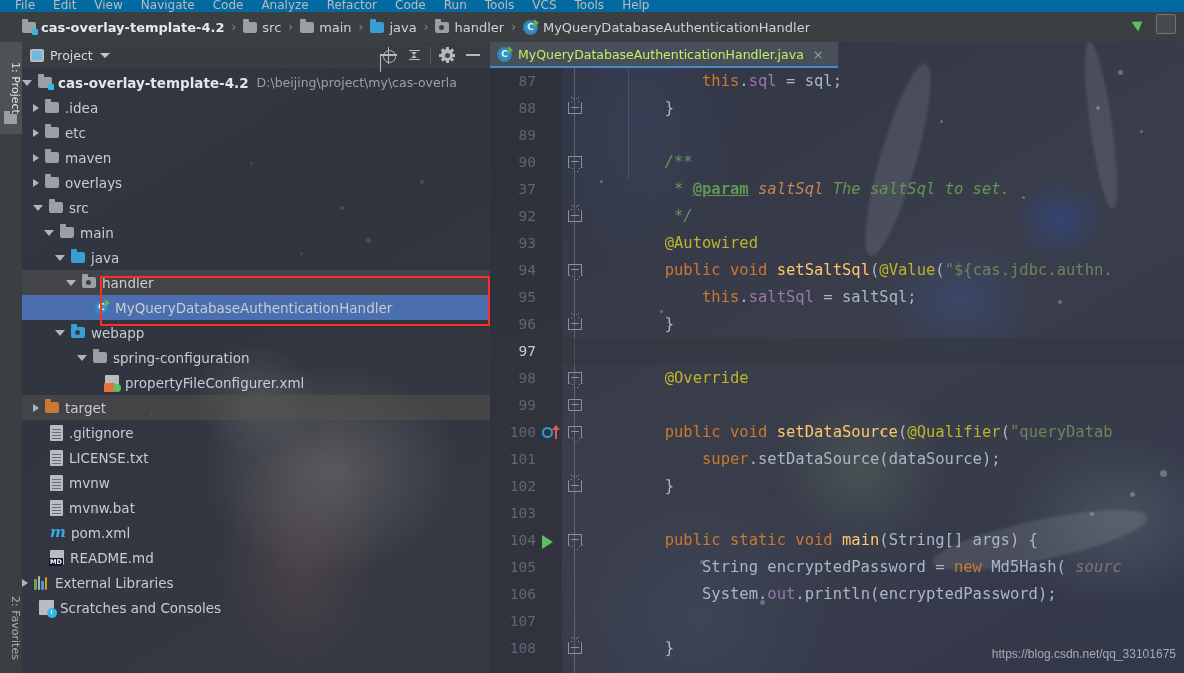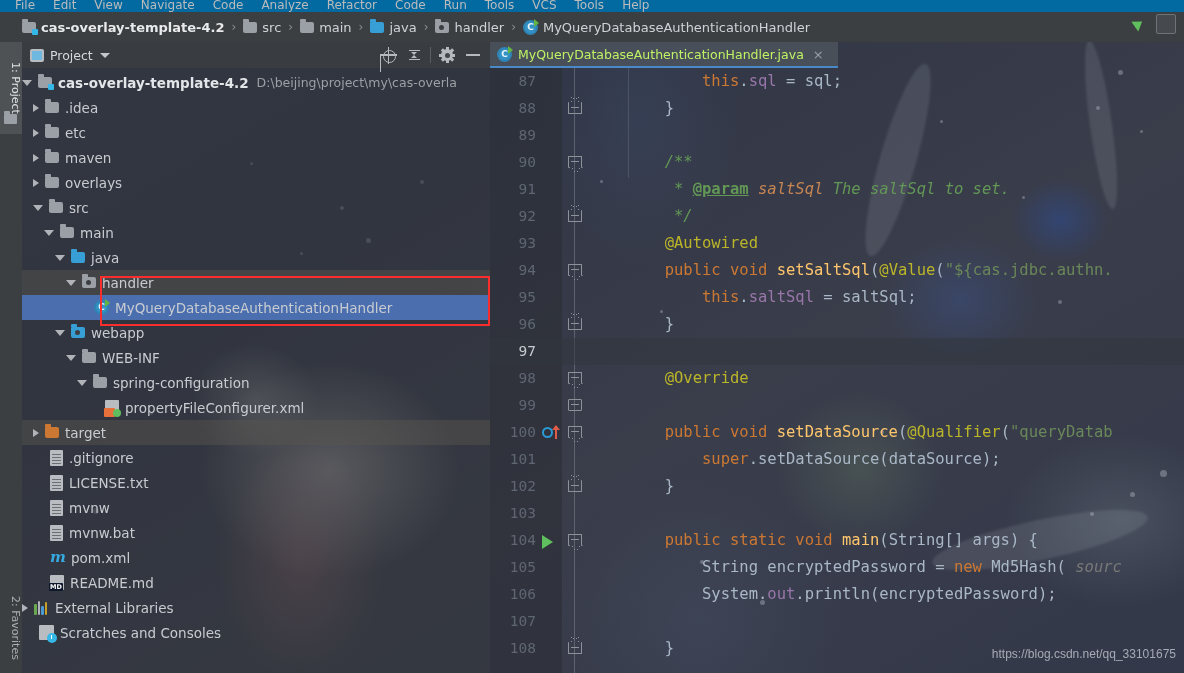--- a/index.html
+++ b/index.html
@@ -649,30 +649,20 @@
           <span class="ic-folder blue">
             <span class="dot"></span>
           </span>
           <span class="txt">webapp</span>
         </div>
         <div class="trow">
           <span class="tgap"></span>
           <span class="tgap"></span>
           <span class="tgap"></span>
           <span class="tgap"></span>
-          <span class="tw open"></span>
-          <span style="width:6px;flex:none"></span>
-          <span class="ic-folder"></span>
-          <span class="txt">WEB-INF</span>
-        </div>
-        <div class="trow">
-          <span class="tgap"></span>
-          <span class="tgap"></span>
-          <span class="tgap"></span>
-          <span class="tgap"></span>
           <span class="tgap"></span>
           <span class="tw open"></span>
           <span style="width:6px;flex:none"></span>
           <span class="ic-folder"></span>
           <span class="txt">spring-configuration</span>
         </div>
         <div class="trow">
           <span class="tgap"></span>
           <span class="tgap"></span>
           <span class="tgap"></span>
@@ -774,21 +764,21 @@
     </div>
     <div class="code-area">
       <div class="gutter-bg"></div>
       <div class="fold-rail"></div>
       <div class="indent-rail"></div>
       <div id="lines">
           <div class="cline" style="top: 0px;"><span class="ln">87</span><span class="code"><span class="pln">            </span><span class="kw">this</span><span class="pln">.</span><span class="fld">sql</span><span class="pln"> = sql;</span></span></div>
           <div class="cline" style="top: 27px;"><span class="ln">88</span><span class="fold end"><span class="body"></span><span class="minus"></span></span><span class="code"><span class="pln">        }</span></span></div>
           <div class="cline" style="top: 54px;"><span class="ln">89</span><span class="code"></span></div>
           <div class="cline" style="top: 81px;"><span class="ln">90</span><span class="fold start"><span class="body"></span><span class="minus"></span></span><span class="code"><span class="cmt">        /**</span></span></div>
-          <div class="cline" style="top: 108px;"><span class="ln">91</span><span class="code"><span class="cmt">         * </span><span class="cmt-tag">@param</span><span class="param-doc"> saltSql</span><span class="cmt"> The saltSql to set.</span></span></div>
+          <div class="cline" style="top: 108px;"><span class="ln">37</span><span class="code"><span class="cmt">         * </span><span class="cmt-tag">@param</span><span class="param-doc"> saltSql</span><span class="cmt"> The saltSql to set.</span></span></div>
           <div class="cline" style="top: 135px;"><span class="ln">92</span><span class="fold end"><span class="body"></span><span class="minus"></span></span><span class="code"><span class="cmt">         */</span></span></div>
           <div class="cline" style="top: 162px;"><span class="ln">93</span><span class="code"><span class="anno">        @Autowired</span></span></div>
           <div class="cline" style="top: 189px;"><span class="ln">94</span><span class="fold start"><span class="body"></span><span class="minus"></span></span><span class="code"><span class="pln">        </span><span class="kw">public void </span><span class="mth">setSaltSql</span><span class="pln">(</span><span class="anno">@Value</span><span class="pln">(</span><span class="str">"${cas.jdbc.authn.</span></span></div>
           <div class="cline" style="top: 216px;"><span class="ln">95</span><span class="code"><span class="pln">            </span><span class="kw">this</span><span class="pln">.</span><span class="fld">saltSql</span><span class="pln"> = saltSql;</span></span></div>
           <div class="cline" style="top: 243px;"><span class="ln">96</span><span class="fold end"><span class="body"></span><span class="minus"></span></span><span class="code"><span class="pln">        }</span></span></div>
           <div class="cline cur" style="top: 270px;"><span class="ln">97</span><span class="code"></span></div>
           <div class="cline" style="top: 297px;"><span class="ln">98</span><span class="fold start"><span class="body"></span><span class="minus"></span></span><span class="code"><span class="anno">        @Override</span></span></div>
           <div class="cline" style="top: 324px;"><span class="ln">99</span><span class="fold mid"><span class="body"></span><span class="minus"></span></span></div>
           <div class="cline" style="top: 351px;"><span class="ln">100</span><span class="g-override"><span class="circ"></span><span class="arr"></span></span><span class="fold start"><span class="body"></span><span class="minus"></span></span><span class="code"><span class="pln">        </span><span class="kw">public void </span><span class="mth">setDataSource</span><span class="pln">(</span><span class="anno">@Qualifier</span><span class="pln">(</span><span class="str">"queryDatab</span></span></div>
           <div class="cline" style="top: 378px;"><span class="ln">101</span><span class="code"><span class="pln">            </span><span class="kw">super</span><span class="pln">.setDataSource(dataSource);</span></span></div>

